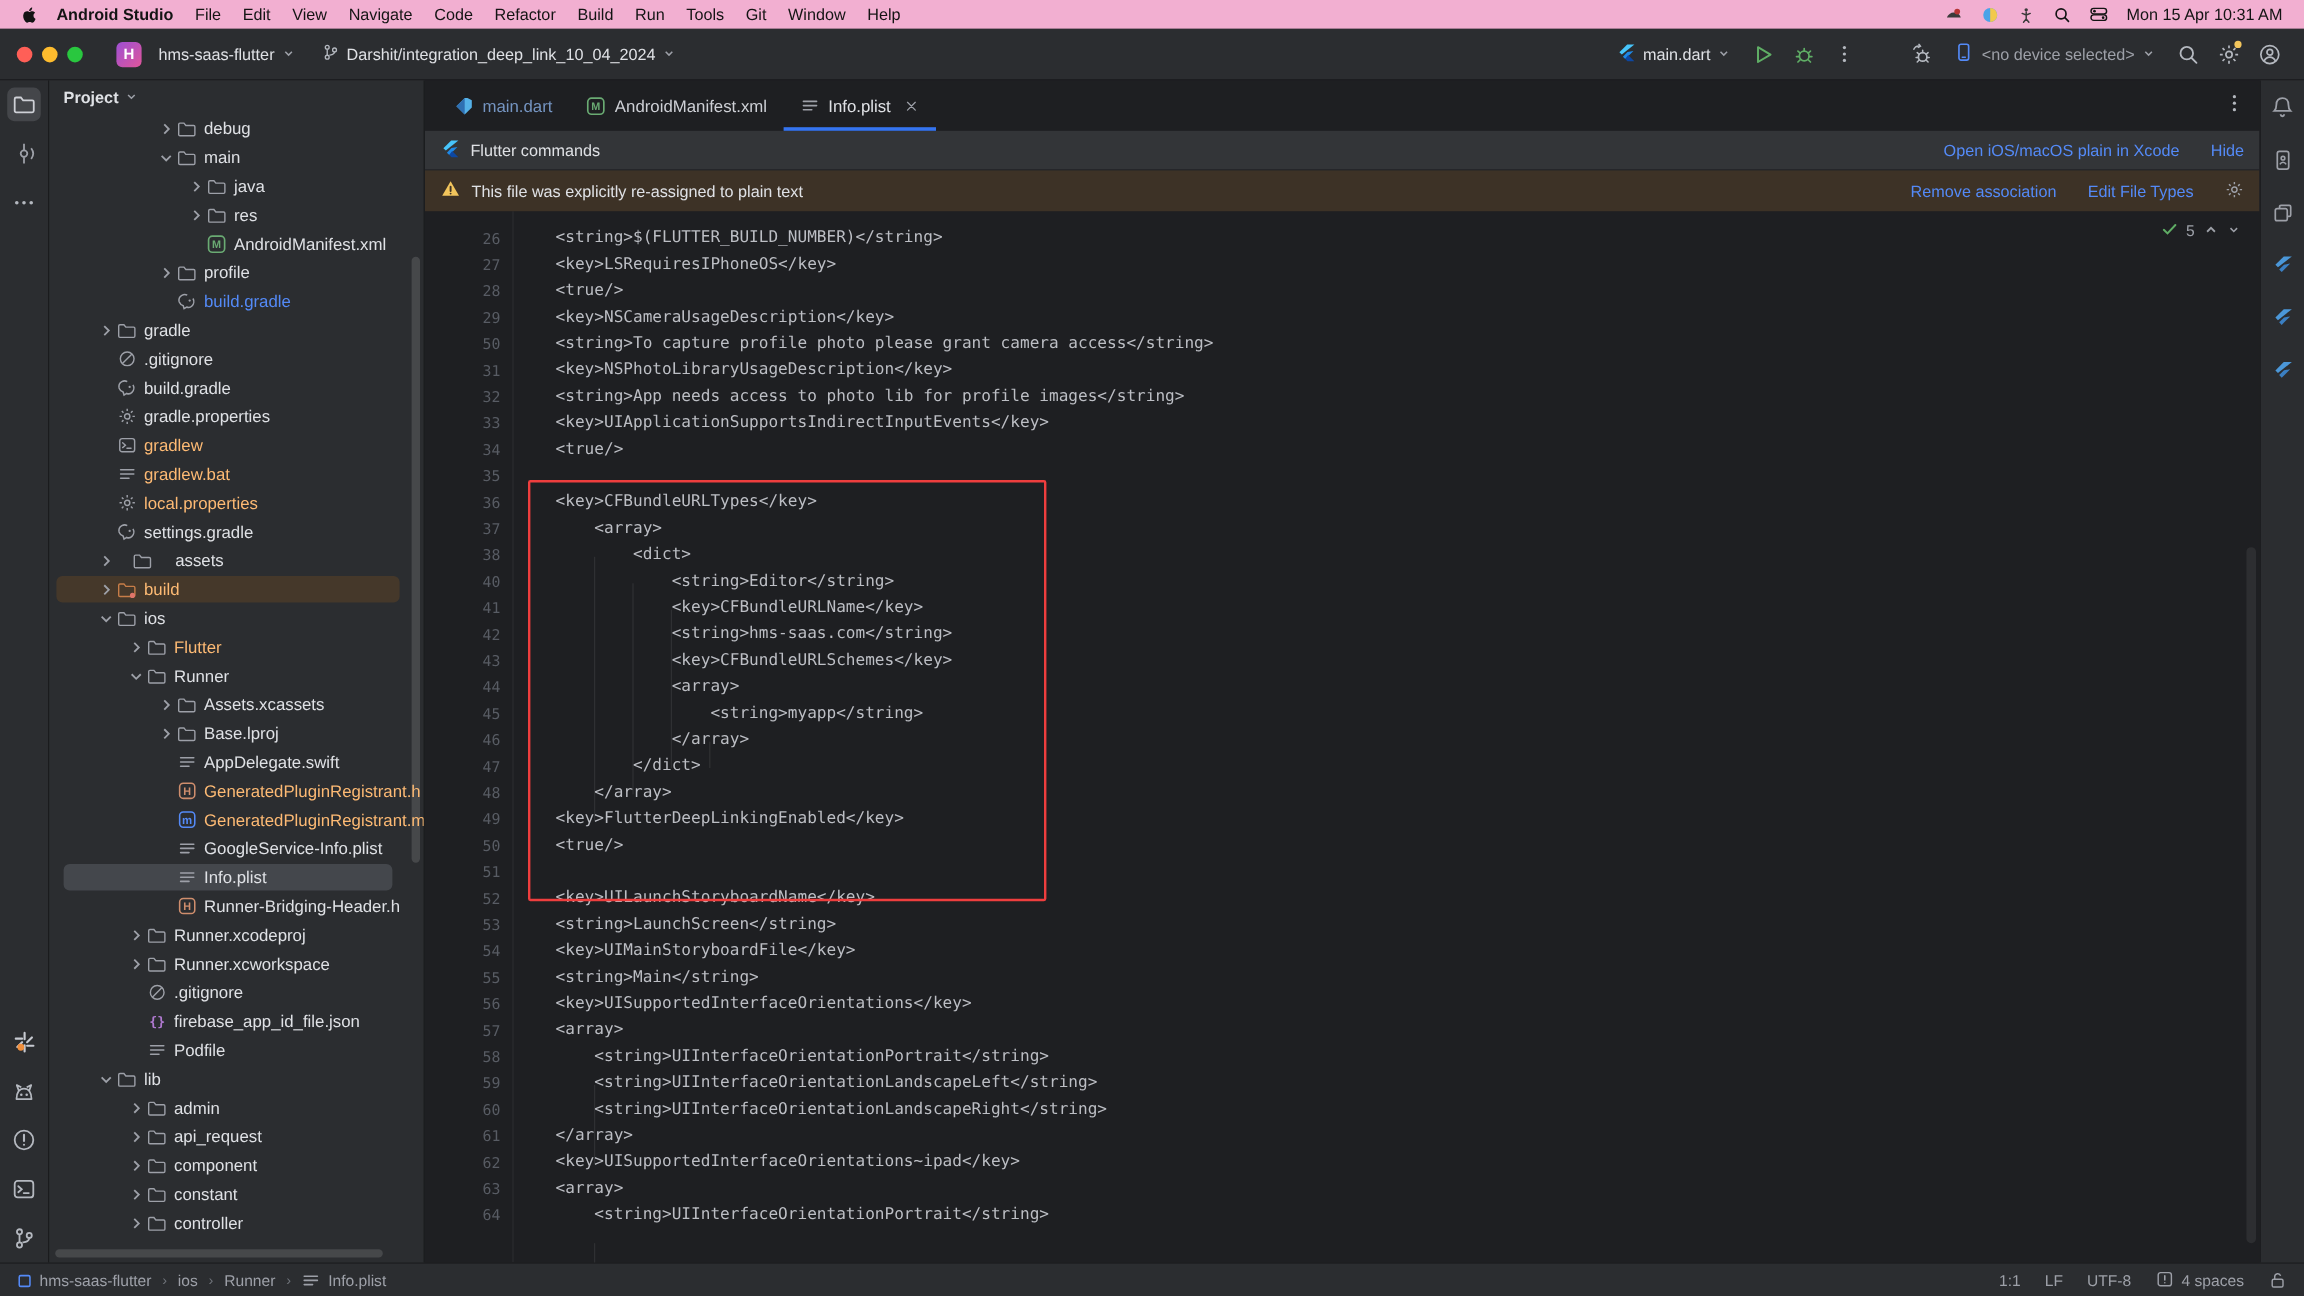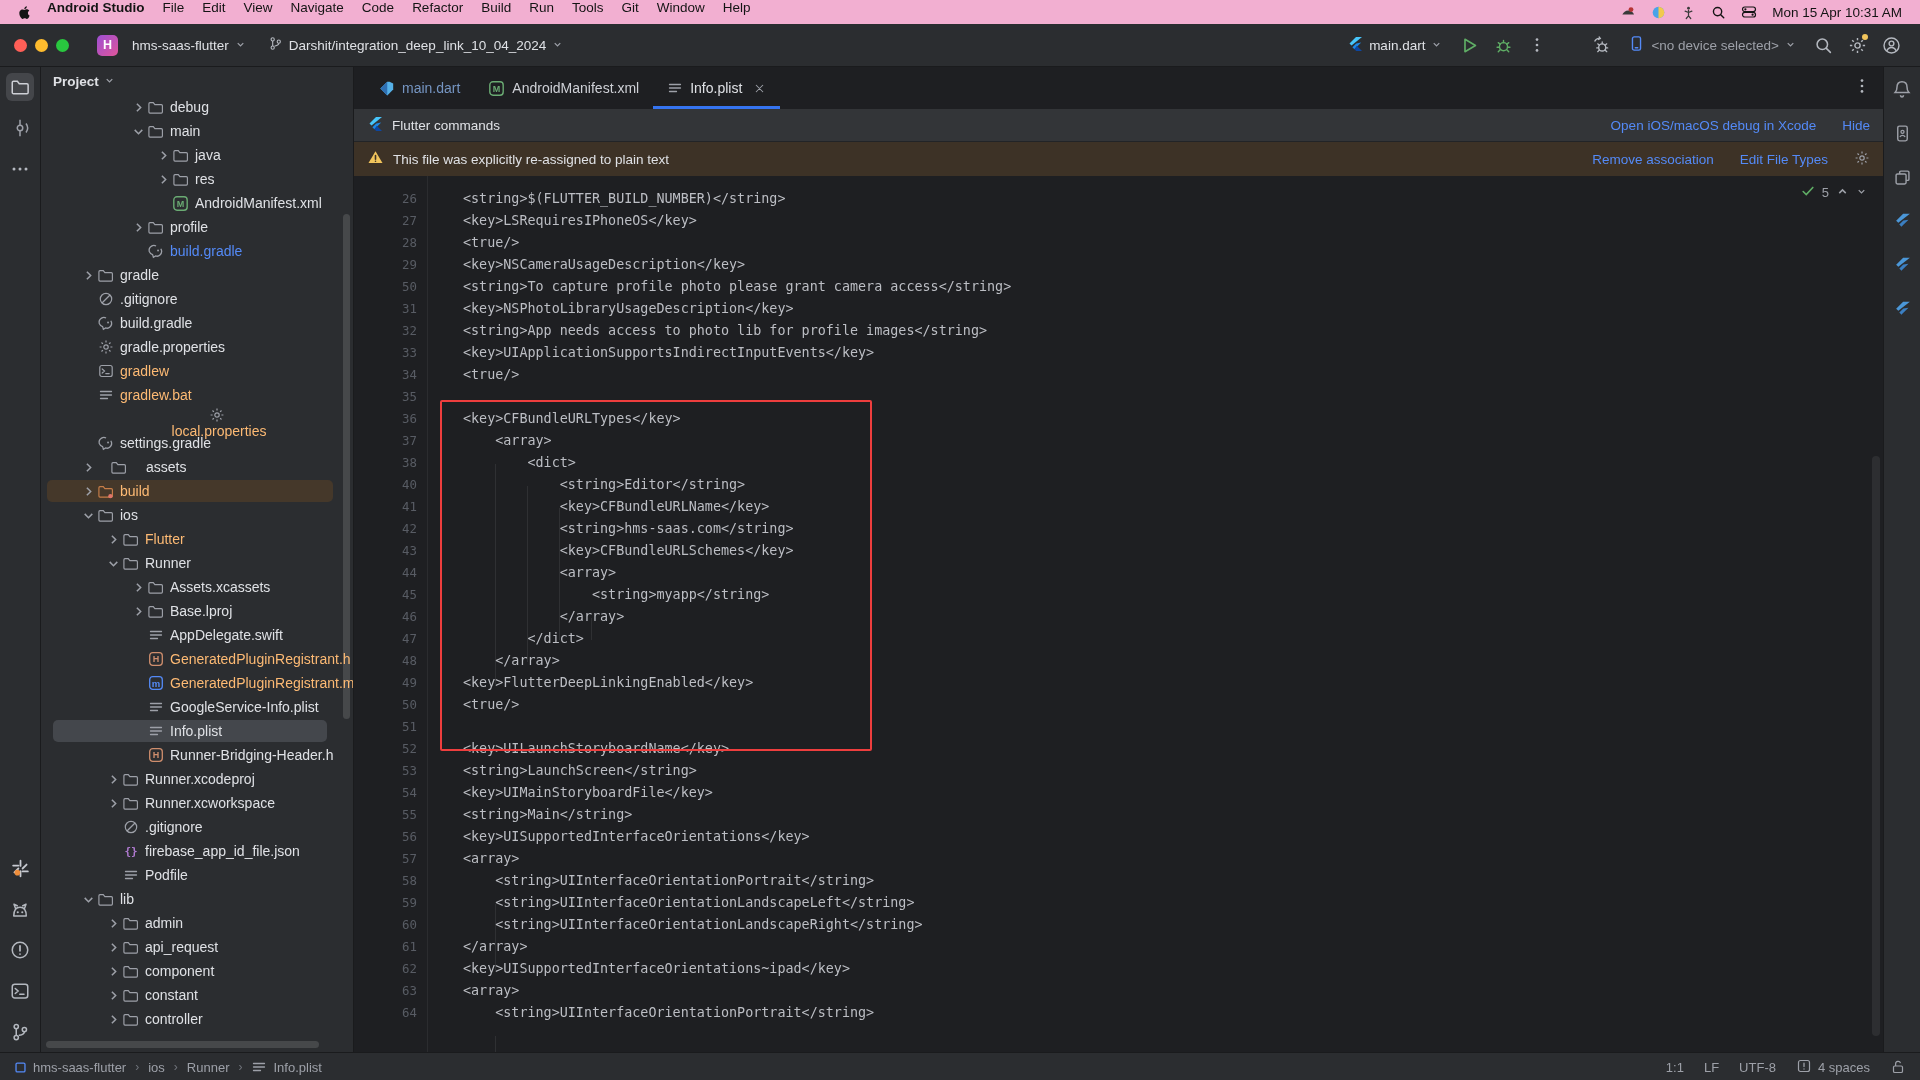--- a/index.html
+++ b/index.html
@@ -1,20 +1,20 @@
 <!DOCTYPE html>
 <html><head>
 <meta charset="utf-8">
 <style>
   html,body{margin:0;padding:0;background:#000;}
   body{width:1920px;height:1080px;font-family:"Liberation Sans",sans-serif;-webkit-font-smoothing:antialiased;}
   #screen{position:relative;width:1920px;height:1080px;overflow:hidden;background:#1e1f22;}
 
   
-  #menubar{height:24px;background:#f2afd1;display:flex;padding:0 18px;font-size:13.5px;color:#141414;}
+  #menubar{height:24px;background:#f2afd1;display:flex;align-items:center;padding:0 18px;font-size:13.5px;color:#141414;}
   #menubar .apple{display:flex;align-items:center;margin-right:6px;}
   .menu-item{padding:0 9px;white-space:nowrap;}
   .menu-item.app{font-weight:700;}
   .mb-right{margin-left:auto;display:flex;align-items:center;gap:15px;}
   .mb-ic{display:flex;align-items:center;}
   #clock{font-size:13.5px;white-space:nowrap;}
 
   
   #titlebar{height:42px;background:#2b2d30;border-bottom:1px solid #1a1b1d;display:flex;align-items:center;padding:0 14px;}
   .traffic{display:flex;gap:8px;margin-right:20px;}
@@ -453,21 +453,21 @@
           </div>
           <div class="trow" style="padding-left: 39px;">
             <span class="chev"></span>
             <span class="ticon">
               <svg width="16" height="16" viewBox="0 0 16 16" fill="none">
                 <path d="M2.5 4.5h11M2.5 8h11M2.5 11.5h7" stroke="#9da0a8" stroke-width="1.3" stroke-linecap="round"></path>
               </svg>
             </span>
             <span class="tlabel t-olive">gradlew.bat</span>
           </div>
-          <div class="trow" style="padding-left: 39px; flex-direction: column;">
+          <div class="trow" style="padding-left: 39px;">
             <span class="chev"></span>
             <span class="ticon">
               <svg width="16" height="16" viewBox="0 0 16 16" fill="none">
                 <circle cx="8" cy="8" r="2.2" stroke="#9da0a8" stroke-width="1.2"></circle>
                 <path d="M8 1.6v2M8 12.4v2M1.6 8h2M12.4 8h2M3.5 3.5l1.4 1.4M11.1 11.1l1.4 1.4M12.5 3.5l-1.4 1.4M4.9 11.1l-1.4 1.4" stroke="#9da0a8" stroke-width="1.2"></path>
               </svg>
             </span>
             <span class="tlabel t-olive">local.properties</span>
           </div>
           <div class="trow" style="padding-left: 39px;">
@@ -808,21 +808,21 @@
       </div>
 
       <div class="banner" id="banner-flutter">
         <span class="ic-flutter"><svg width="16" height="16" viewBox="0 0 16 16" fill="none">
               <path d="M9 1L2.5 7.5l2 2L15 1z" fill="#47c5fb"></path>
               <path d="M9.2 7.4L5.4 11.2l2 2 1.8-1.8 5-5z" fill="#1e88e5"></path>
               <path d="M7.4 13.2l1.8 1.8H15l-5.2-5.2z" fill="#0d47a1"></path>
             </svg></span>
         <span>Flutter commands</span>
         <div class="banner-actions">
-          <span class="blink">Open iOS/macOS debug in Xcode</span>
+          <span class="blink">Open iOS/macOS plain in Xcode</span>
           <span class="blink">Hide</span>
         </div>
       </div>
 
       <div class="banner" id="banner-warning">
         <span id="warn-tri"><svg width="17" height="17" viewBox="0 0 16 16" fill="none">
               <path d="M8 2l6.6 11.2H1.4z" fill="#f2c55c"></path>
               <path d="M8 6.2v3.4M8 11.6h.01" stroke="#3d3226" stroke-width="1.5" stroke-linecap="round"></path>
             </svg></span>
         <span>This file was explicitly re-assigned to plain text</span>

